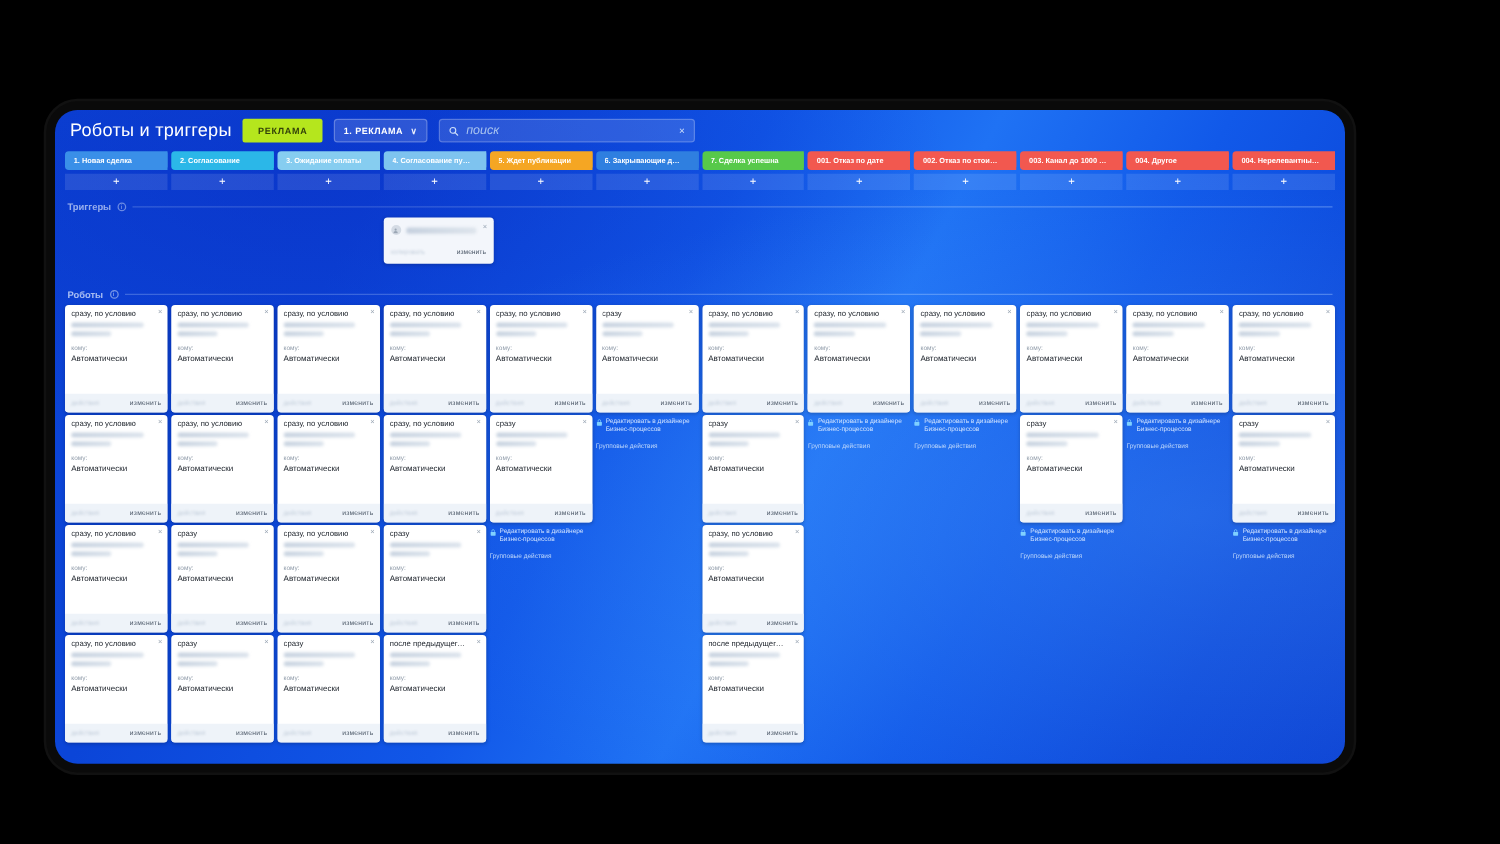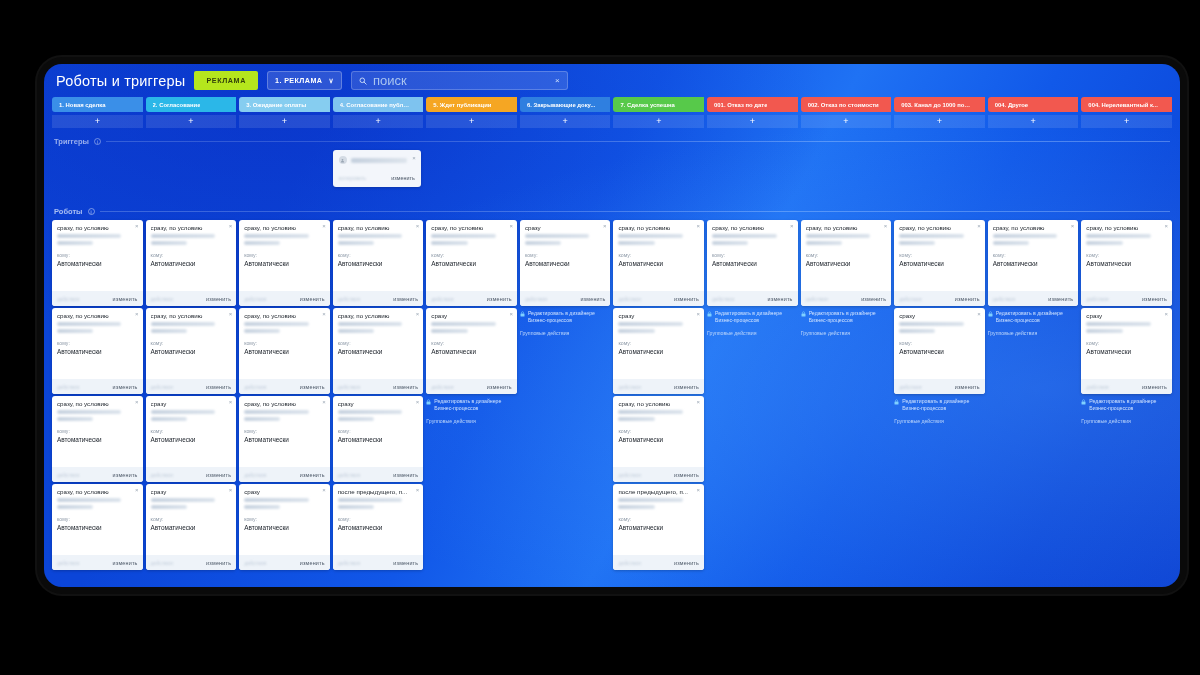--- a/index.html
+++ b/index.html
@@ -6,22 +6,22 @@
   html, body {
     width: 1200px; height: 675px;
     background: #000000;
     font-family: "Liberation Sans", sans-serif;
     overflow: hidden;
   }
 
   
   #screen-frame {
     position: absolute;
-    left: 44px; top: 64px;
-    width: 1136px; height: 523px;
+    left: 44px; top: 88px;
+    width: 1032px; height: 523px;
     border-radius: 18px;
     background: linear-gradient(118deg,
         #0b44d6 0%, #0b45d8 22%,
         #1157e8 44%, #1f72f4 58%,
         #1159e9 72%, #0b46d9 88%, #0a3fd2 100%);
     overflow: hidden;
     box-shadow:
       0 0 0 7px #0a0a0a,
       0 0 0 9px #111111,
       0 10px 34px 9px rgba(0,0,0,0.85);
@@ -67,21 +67,21 @@
     flex: 0 0 205px;
     background: rgba(255,255,255,0.13);
     border: 1px solid rgba(255,255,255,0.22);
     border-radius: 3px; height: 19px;
     display:flex; align-items:center; gap:6px; padding: 0 7px;
     position:relative;
   }
   #search-icon { flex:0 0 auto; display:flex; }
   #search-input {
     flex:1; background:transparent; border:none; outline:none;
-    color:#dbe9ff; font-size:13px; font-family:inherit;
+    color:#dbe9ff; font-size:10px; font-family:inherit;font-style:italic;
   }
   #search-input::placeholder { color:#a9c4ef; }
   #search-clear {
     color:#cfe0fb; font-size:8px; cursor:pointer; line-height:1;
   }
 
   
   #stages-band { position:relative; z-index:3; padding: 0 8px; }
   #stages-row { display:flex; gap:3px; }
   .stage-chip {

